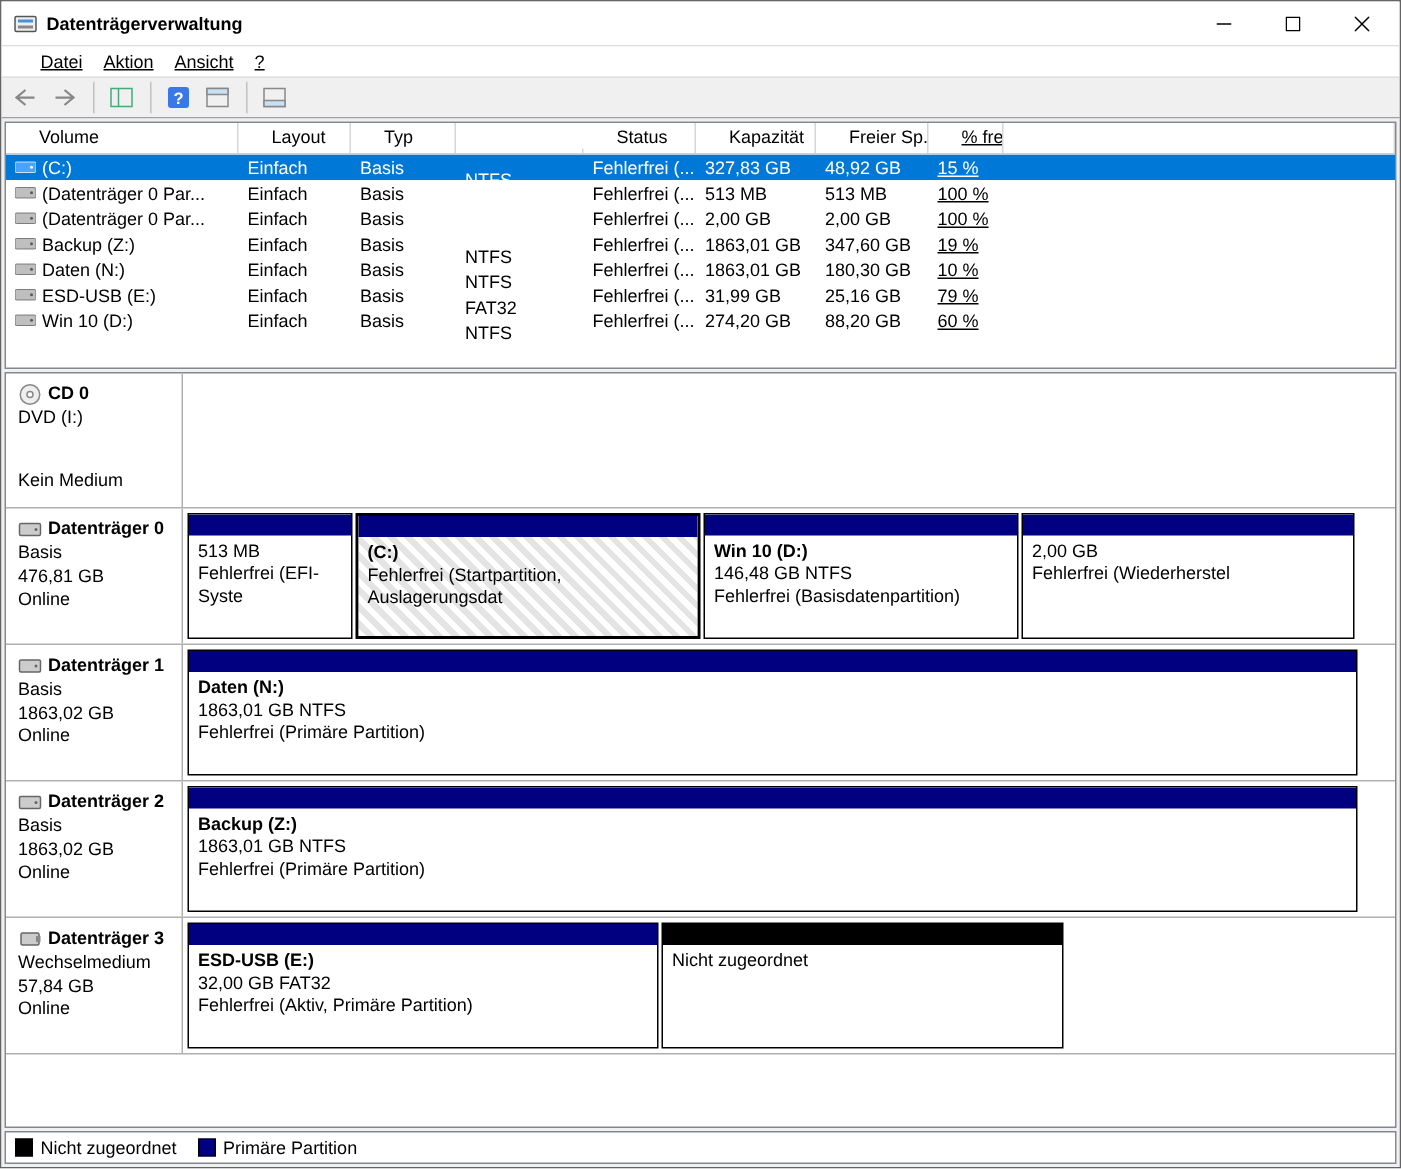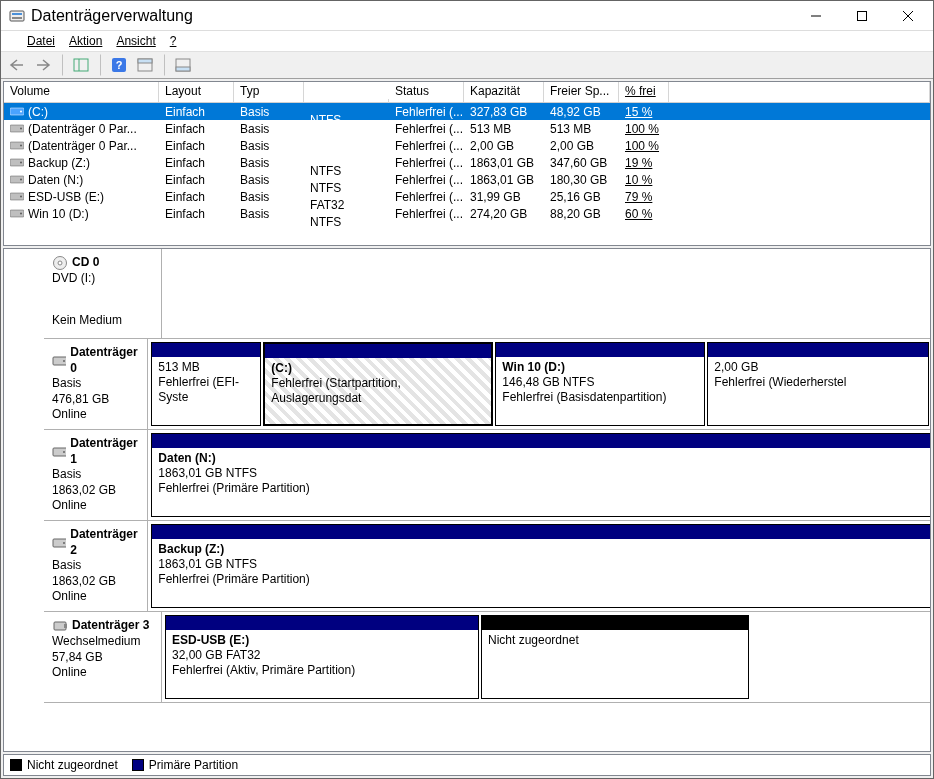--- a/index.html
+++ b/index.html
@@ -1,41 +1,41 @@
 <!DOCTYPE html>
 <html><head>
 <meta charset="utf-8">
 <style>
   * { box-sizing: border-box; margin: 0; padding: 0; }
   body { font-family: "Segoe UI", Tahoma, sans-serif; font-size: 12px; background: #fff; user-select: none; }
   .window { width: 934px; height: 779px; border: 1px solid #646464; background: #f0f0f0; display: flex; flex-direction: column; }
   .titlebar { height: 30px; background: #fff; display: flex; align-items: center; padding: 0 2px 0 8px; border-bottom: 1px solid #ddd; }
   .titlebar-icon { width: 16px; height: 16px; margin-right: 6px; display:inline-flex; align-items:center; justify-content:center;}
-  .titlebar-title { flex: 1; font-size: 16px; }
+  .titlebar-title { flex: 1; font-size: 12px; font-weight: bold; }
   .titlebar-btns { display: flex; }
   .titlebar-btn { width: 46px; height: 29px; display: flex; align-items: center; justify-content: center; font-family: inherit; font-size: 14px; background: transparent; border: none; }
   .menubar { height: 20px; background: #fff; display: flex; align-items: center; padding: 0 26px; gap: 14px; }
   .menubar span { cursor: default; }
   .menubar span u { text-decoration: underline; }
   .toolbar { height: 28px; background: #f0f0f0; border-top: 1px solid #e0e0e0; border-bottom: 1px solid #a0a0a0; display: flex; align-items: center; padding: 0 4px; gap: 2px;}
   .tool { width: 24px; height: 24px; display:flex; align-items:center; justify-content:center; border:1px solid transparent;}
   .tool.sep { width: 6px; border-right: 1px solid #c0c0c0; margin-right: 4px; height: 22px;}
   .content { flex: 1; display: flex; flex-direction: column; background: #f0f0f0; padding: 2px; gap: 2px; overflow: hidden;}
   .pane { background: #fff; border: 1px solid #828790; }
   .volpane { height: 165px; display: flex; flex-direction: column; }
   .volhdr { display: flex; background: #fff; border-bottom: 1px solid #d0d0d0; height: 21px; }
-  .volhdr .col { border-right: 1px solid #d6d6d6; padding: 2px 6px; font-size: 12px; overflow: hidden; white-space: nowrap; }
+  .volhdr .col { border-right: 1px solid #d6d6d6; padding: 2px 22px; font-size: 12px; overflow: hidden; white-space: nowrap; }
   .volbody { flex: 1; overflow: auto; }
   .volrow { display: flex; height: 17px; align-items: center; }
   .volrow.sel { background: #0078d7; color: #fff; }
   .volrow .cell { padding: 0 6px; overflow: hidden; white-space: nowrap; font-size: 12px; display:flex; align-items:center; gap:4px;}
   .w-vol { width: 155px; } .w-lay { width: 75px; } .w-typ { width: 70px; }
   .w-fs { width: 85px; margin-top: 17px; } .w-stat { width: 75px; } .w-cap { width: 80px; }
   .w-free { width: 75px; } .w-pct { width: 50px; text-decoration: underline; } .w-rest { flex: 1; }
-  .graphpane { flex: 1; overflow: auto; padding-left: 40px; }
+  .graphpane { flex: 1; overflow: auto; }
   .diskrow { display: flex; border-bottom: 1px solid #b0b0b0; min-height: 90px; }
   .diskinfo { width: 118px; border-right: 1px solid #b0b0b0; padding: 6px 8px; font-size: 12px; line-height: 1.3; }
   .diskinfo .dname { font-weight: bold; display:flex; align-items:center; gap:4px;}
   .diskparts { flex: 1; display: flex; flex-direction: column; padding: 3px; gap: 0; }
   .partstrip { display: flex; gap: 2px; height: 84px; }
   .part { border: 1px solid #000; display: flex; flex-direction: column; overflow: hidden; }
   .partbar { height: 14px; background: #000080; }
   .partbar.black { background: #000; }
   .partbody { flex:1; padding: 3px 6px; font-size: 12px; line-height: 1.25; overflow:hidden;}
   .partbody .pname { font-weight: bold; }

